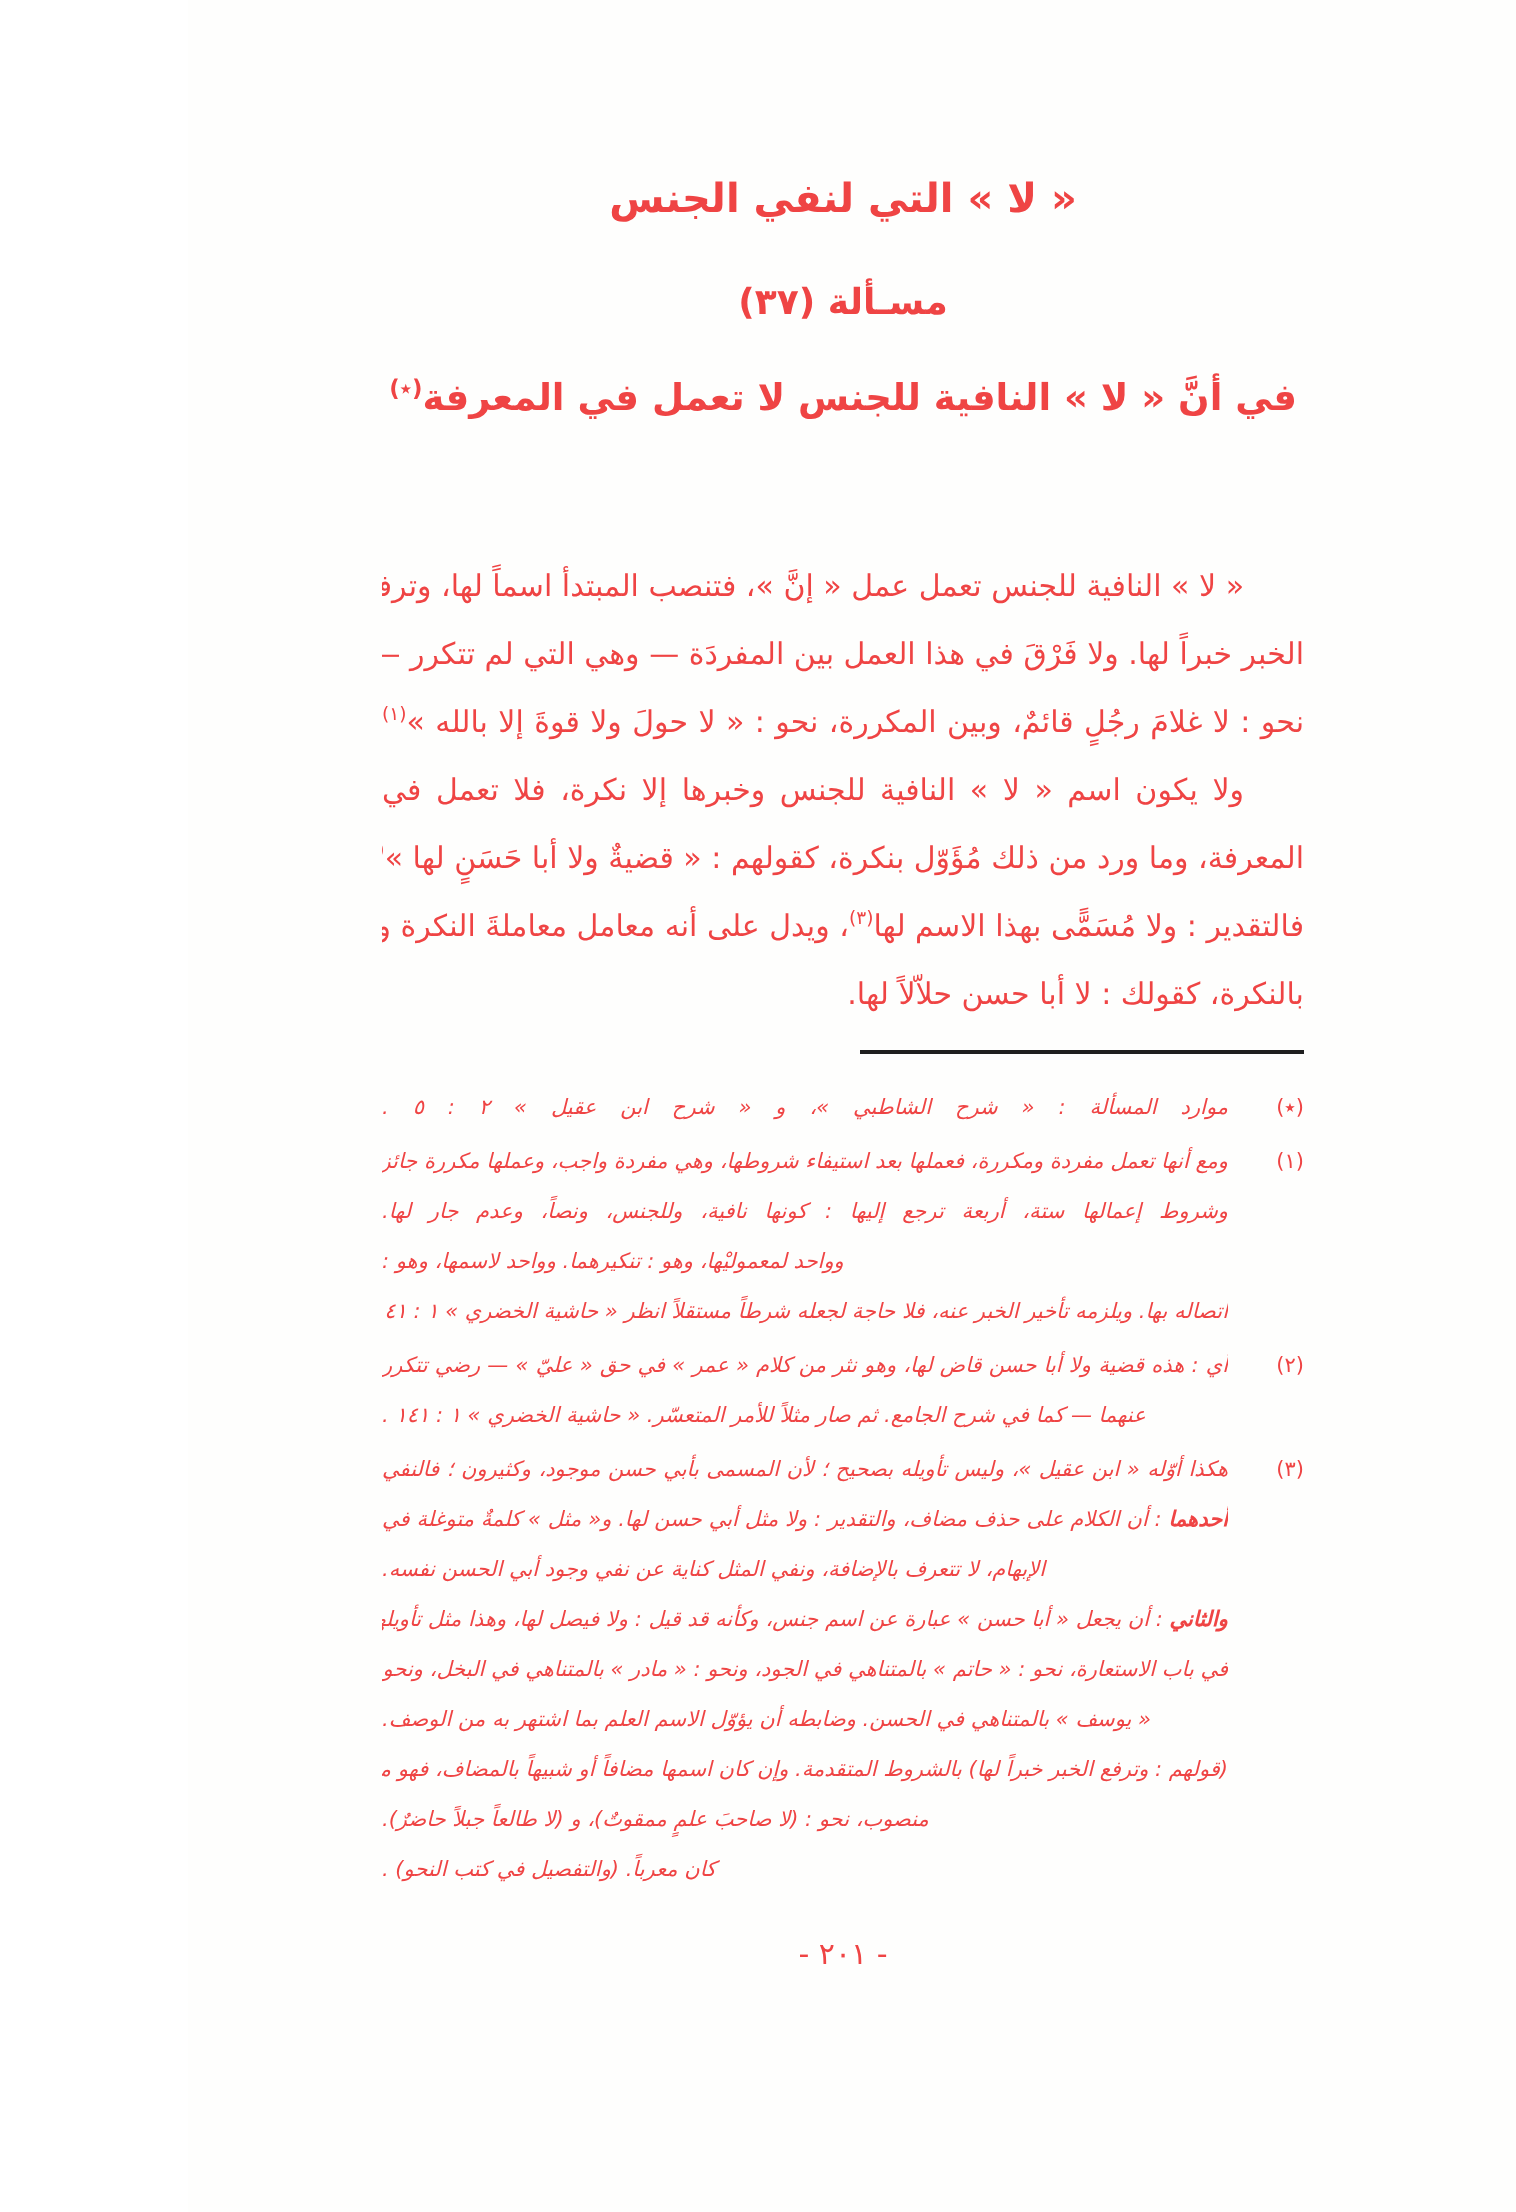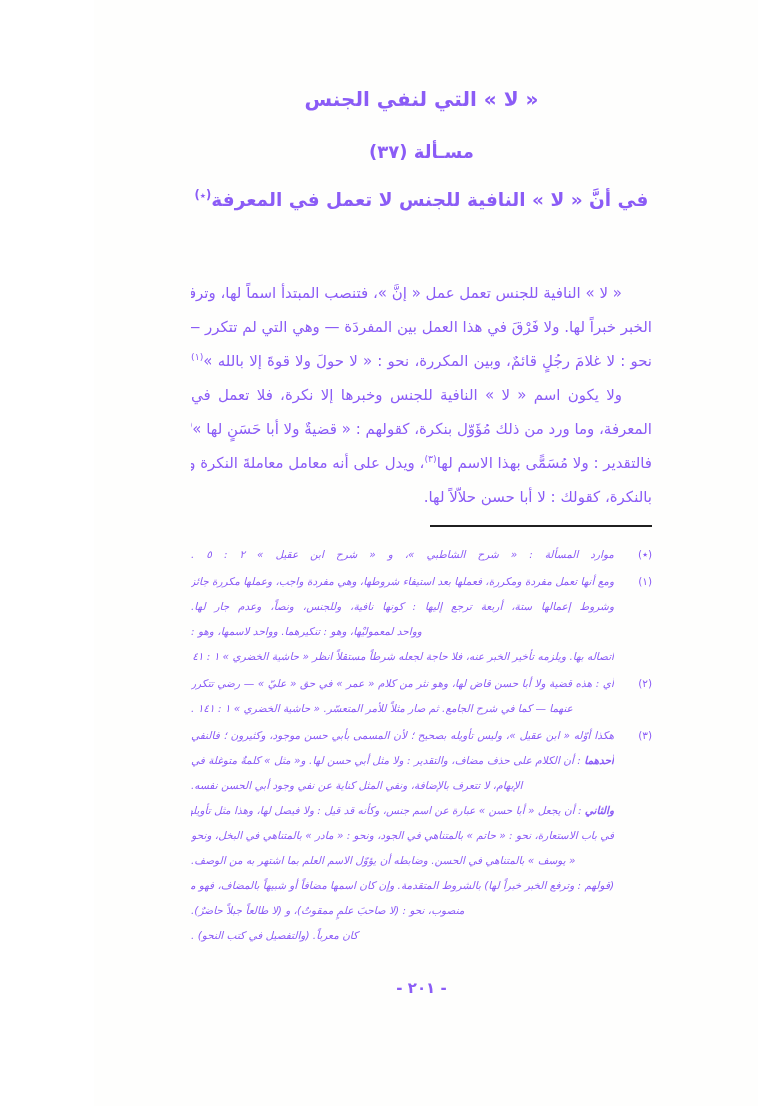--- a/index.html
+++ b/index.html
@@ -1,20 +1,20 @@
 <!DOCTYPE html>
 <html lang="ar" dir="rtl"><head>
 <meta charset="utf-8">
 <style>
   * { margin:0; padding:0; box-sizing:border-box; }
   html,body { background:#ffffff; }
   .page {
     width:664px; height:1106px;
     background:#fefefd;
-    color:#8b5cf6;
+    color:#ef4444;
     direction:rtl;
     font-family:"DejaVu Sans", sans-serif;
     position:relative;
     overflow:hidden;
   }
   .content { padding:84px 106px 0 97px; }
 
   .t1 { font-size:20px;   line-height:30px; font-weight:bold; text-align:center; }
   .t2 { font-size:18px;   line-height:28px; font-weight:bold; text-align:center; margin-top:24px; }
   .t3 { font-size:18.5px; line-height:28px; font-weight:bold; text-align:center; margin-top:20px; }
@@ -30,21 +30,21 @@
   .divider { margin-top:11px; width:222px; height:2px; background:#1f1f1f; }
 
   .footnotes { margin-top:15px; font-size:10.5px; }
   .fn { display:flex; }
   .fn + .fn { margin-top:2px; }
   .fnm { flex:0 0 38px; text-align:right; line-height:25px; }
   .fnt { flex:1 1 auto; min-width:0; }
   .fnt .ln { line-height:25px; white-space:nowrap; overflow:hidden; text-align:left;font-style:italic; }
   .lead { font-weight:bold; }
 
-  .pageno { text-align:center; margin-top:31px; font-size:15px; font-weight:bold; letter-spacing:1px; }
+  .pageno { text-align:center; margin-top:20px; font-size:15px; font-weight:normal; letter-spacing:1px; }
 </style>
 </head>
 <body>
 
 <div class="page">
   <div class="content">
 
     <div class="t1">« لا » التي لنفي الجنس</div>
     <div class="t2">مسـألة (٣٧)</div>
     <div class="t3"><span>في أنَّ « لا » النافية للجنس لا تعمل في المعرفة</span><sup class="ref">(٭)</sup></div>

